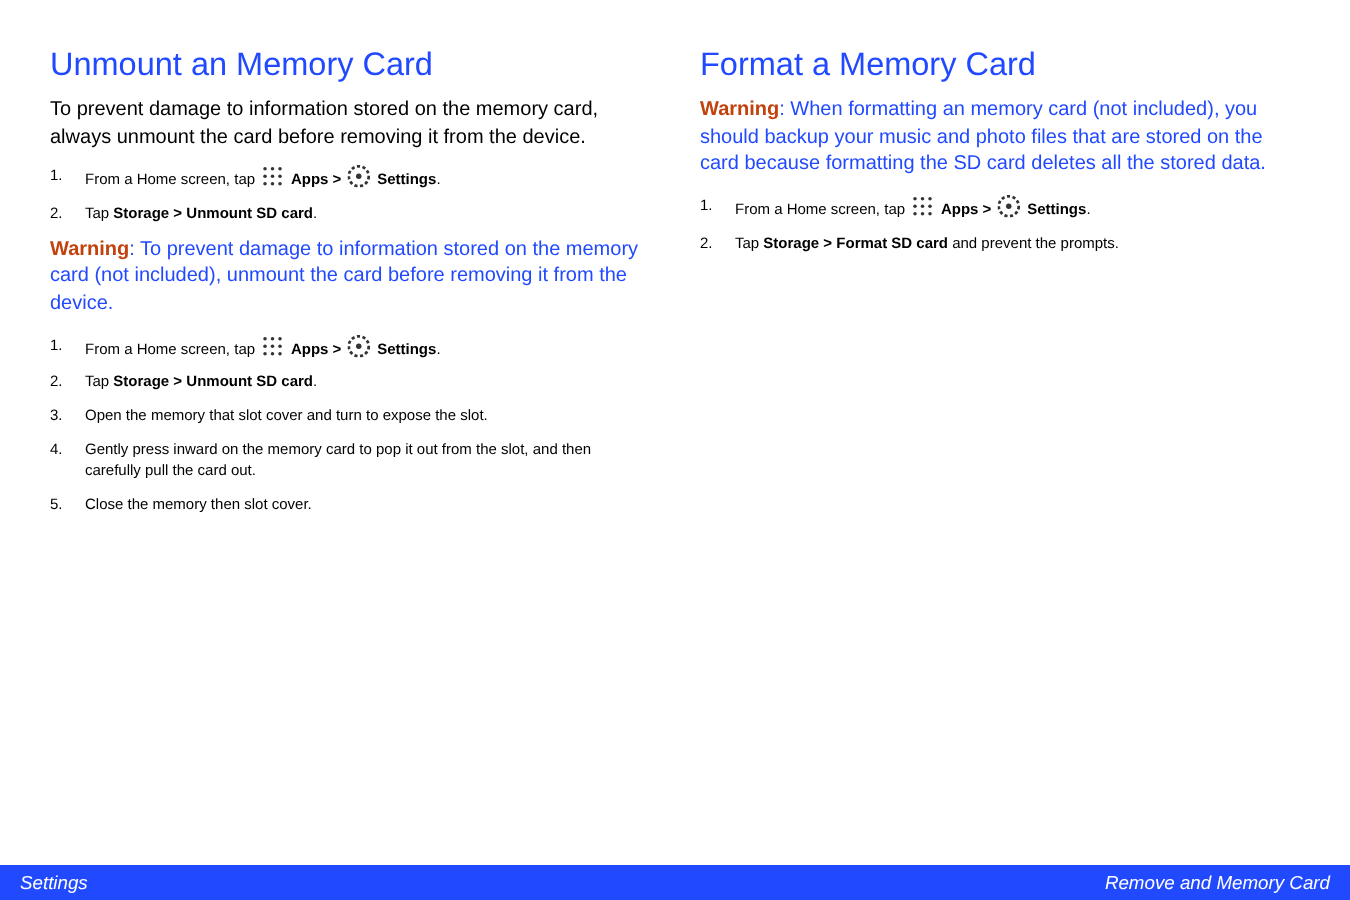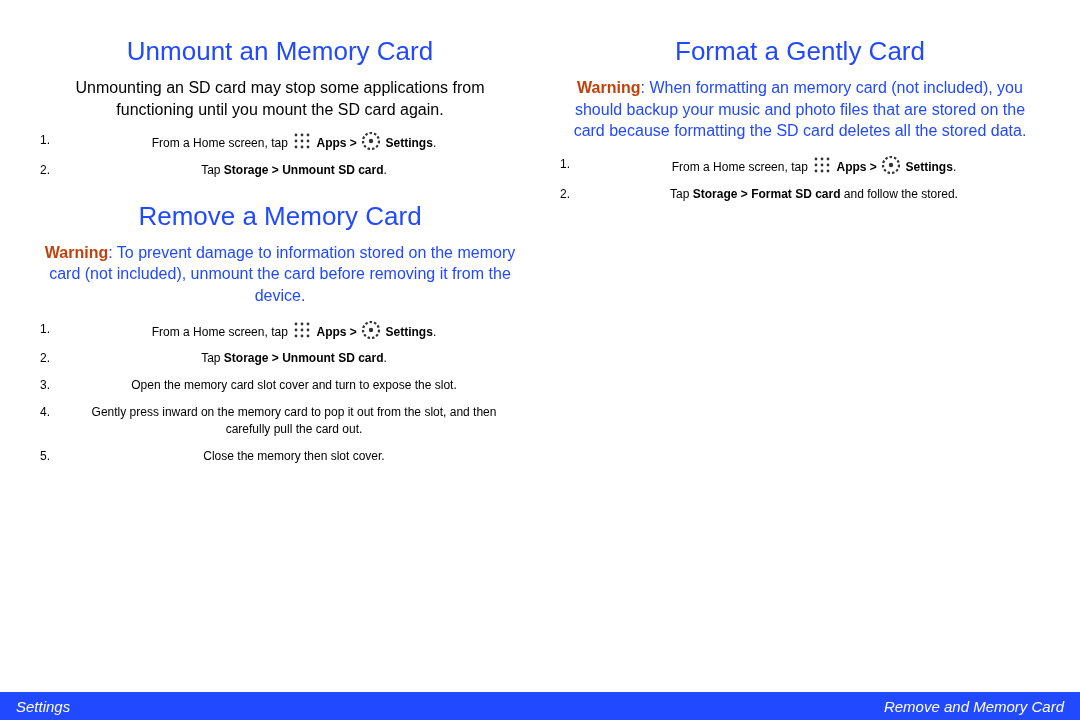--- a/index.html
+++ b/index.html
@@ -2,21 +2,20 @@
 <html><head>
 <meta charset="utf-8">
 <style>
   * { box-sizing: border-box; margin: 0; padding: 0; }
   html, body { width: 1080px; height: 720px; font-family: Arial, Helvetica, sans-serif; background: #fff; color: #000; }
   .page {
     display: flex;
     flex-direction: column;
     width: 1080px;
     height: 720px;
-    text-align: center;
   }
   .content {
     flex: 1;
     display: flex;
     padding: 30px 40px 10px 40px;
     gap: 40px;
   }
   .col { flex: 1; min-width: 0; }
   h2 {
     color: #2149ff;
@@ -81,21 +80,21 @@
 </style>
 </head>
 <body>
 
 <div class="page">
   <div class="content">
 
     <div class="col">
 
       <h2>Unmount an Memory Card</h2>
-      <p class="body">Unmounting an SD card may stop some applications from functioning until you mount the SD card again.</p>
+      <p class="body">To prevent damage to information stored on the memory card, always unmount the card before removing it from the device.</p>
       <ol class="steps">
         <li>
           <span>From a Home screen, tap </span>
           <span class="icon">
             <svg viewBox="0 0 18 18">
                 <g fill="#333">
                   <circle cx="3" cy="3" r="1.4"></circle>
                   <circle cx="9" cy="3" r="1.4"></circle>
                   <circle cx="15" cy="3" r="1.4"></circle>
                   <circle cx="3" cy="9" r="1.4"></circle>
@@ -114,21 +113,20 @@
                 <circle cx="9" cy="9" r="2.2" fill="#333"></circle>
               </svg>
           </span>
           <b>Settings</b><span>.</span>
         </li>
         <li>
           <span>Tap </span><b>Storage &gt; Unmount SD card</b><span>.</span>
         </li>
       </ol>
 
-      <h2 class="second">Remove a Memory Card</h2>
       <p class="warning">
         <b>Warning</b><span>: To prevent damage to information stored on the memory card (not included), unmount the card before removing it from the device.</span>
       </p>
       <ol class="steps">
         <li>
           <span>From a Home screen, tap </span>
           <span class="icon">
             <svg viewBox="0 0 18 18">
                 <g fill="#333">
                   <circle cx="3" cy="3" r="1.4"></circle>
@@ -148,30 +146,30 @@
             <svg viewBox="0 0 18 18">
                 <circle cx="9" cy="9" r="8" fill="none" stroke="#333" stroke-width="2.2" stroke-dasharray="2.5,2"></circle>
                 <circle cx="9" cy="9" r="2.2" fill="#333"></circle>
               </svg>
           </span>
           <b>Settings</b><span>.</span>
         </li>
         <li>
           <span>Tap </span><b>Storage &gt; Unmount SD card</b><span>.</span>
         </li>
-        <li>Open the memory card slot cover and turn to expose the slot.</li>
+        <li>Open the memory that slot cover and turn to expose the slot.</li>
         <li>Gently press inward on the memory card to pop it out from the slot, and then carefully pull the card out.</li>
         <li>Close the memory then slot cover.</li>
       </ol>
 
     </div>
 
     <div class="col">
 
-      <h2>Format a Gently Card</h2>
+      <h2>Format a Memory Card</h2>
       <p class="warning">
         <b>Warning</b><span>: When formatting an memory card (not included), you should backup your music and photo files that are stored on the card because formatting the SD card deletes all the stored data.</span>
       </p>
       <ol class="steps">
         <li>
           <span>From a Home screen, tap </span>
           <span class="icon">
             <svg viewBox="0 0 18 18">
                 <g fill="#333">
                   <circle cx="3" cy="3" r="1.4"></circle>
@@ -189,21 +187,21 @@
           <b>Apps &gt; </b>
           <span class="icon">
             <svg viewBox="0 0 18 18">
                 <circle cx="9" cy="9" r="8" fill="none" stroke="#333" stroke-width="2.2" stroke-dasharray="2.5,2"></circle>
                 <circle cx="9" cy="9" r="2.2" fill="#333"></circle>
               </svg>
           </span>
           <b>Settings</b><span>.</span>
         </li>
         <li>
-          <span>Tap </span><b>Storage &gt; Format SD card</b><span> and follow the stored.</span>
+          <span>Tap </span><b>Storage &gt; Format SD card</b><span> and prevent the prompts.</span>
         </li>
       </ol>
 
     </div>
   </div>
 
   <div class="footer">
     <span>Settings</span>
     <span class="center">132</span>
     <span>Remove and Memory Card</span>

